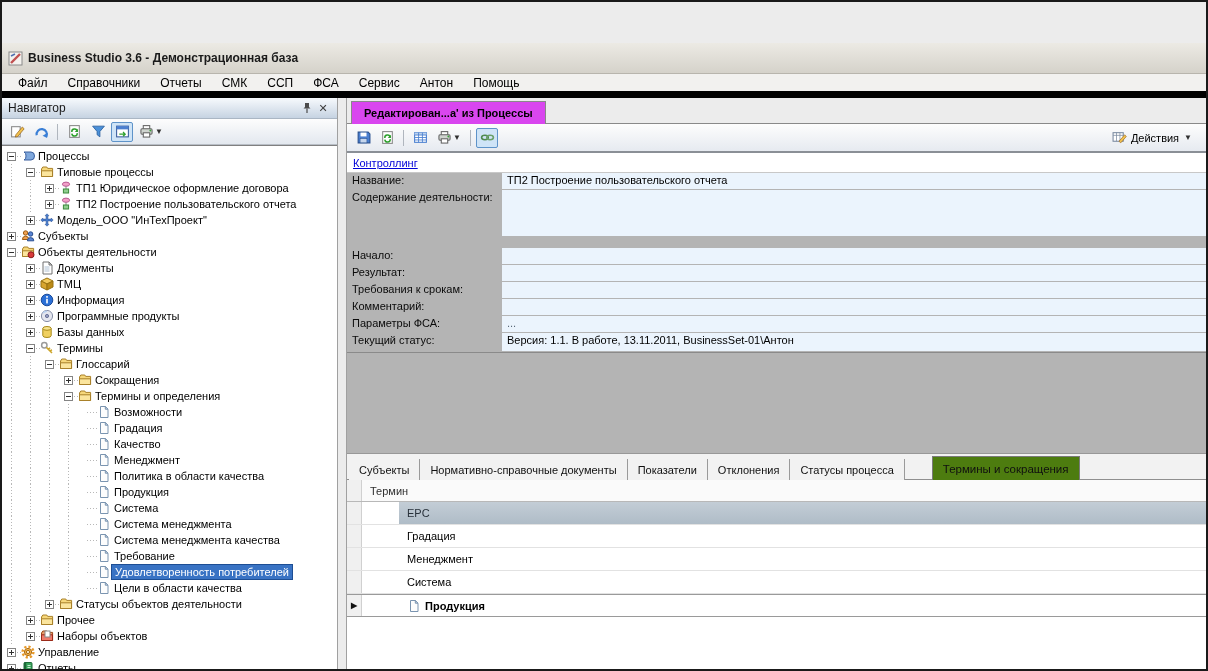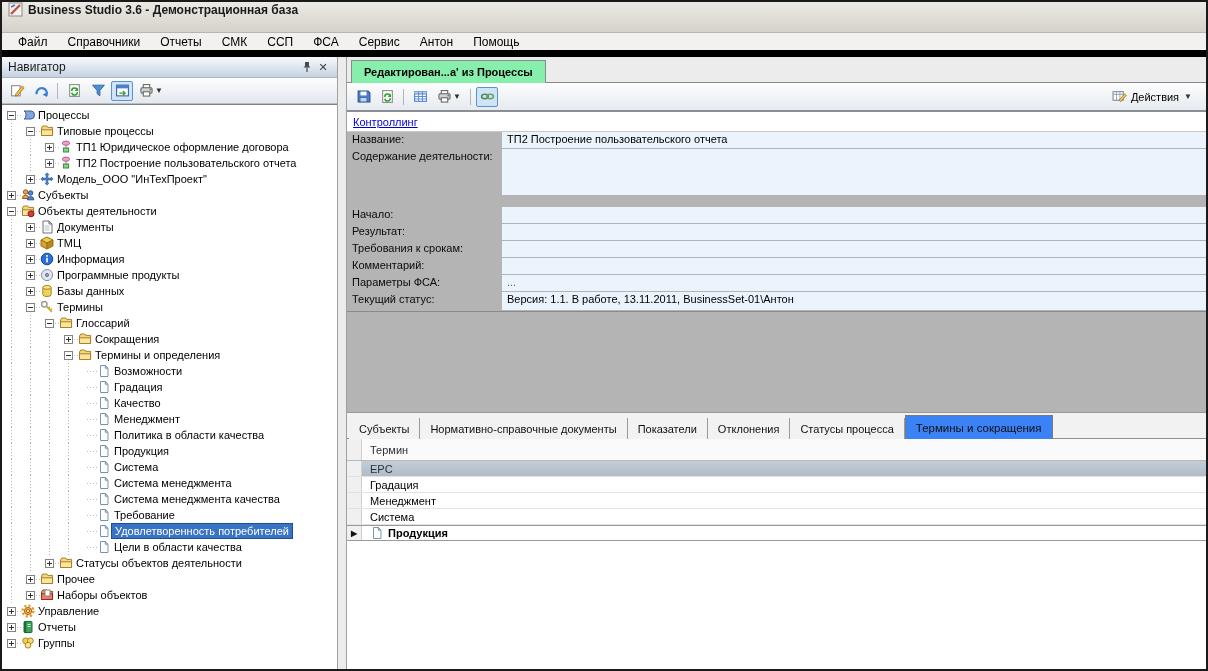--- a/index.html
+++ b/index.html
@@ -1,21 +1,21 @@
 <!DOCTYPE html>
 <html><head>
 <meta charset="utf-8">
 <style>
   * { margin:0; padding:0; box-sizing:border-box; }
   html,body { width:1208px; height:671px; }
   body { font-family:"Liberation Sans", sans-serif; font-size:11px; color:#000; background:#ececec; }
   #window { width:1208px; height:671px; border:2px solid #1a1a1a; background:#ececec; display:flex; flex-direction:column; overflow:hidden; }
 
   
-  .titlebar { height:20px; background:linear-gradient(#eceae4,#d5d2ca); display:flex; align-items:flex-end; padding:15px 6px; gap:5px; border-bottom:1px solid #b8b5ad; flex:0 0 auto; }
+  .titlebar { height:20px; background:linear-gradient(#eceae4,#d5d2ca); display:flex; align-items:center; padding:15px 6px; gap:5px; border-bottom:1px solid #b8b5ad; flex:0 0 auto;margin-top:41px; }
   .titlebar .t { font-size:12px; font-weight:bold; color:#1a1a1a; }
   .appicon { width:15px; height:15px; display:inline-block; }
 
   
   .menubar { height:24px; background:#f2f1ef; display:flex; align-items:stretch; padding-left:6px; border-bottom:7px solid #000000; flex:0 0 auto; }
   .menubar .mi { display:flex; align-items:center; padding:0 10px; font-size:12px; cursor:default; }
 
   .content { flex:1 1 auto; display:flex; min-height:0; }
 
   
@@ -36,21 +36,21 @@
   .expcell .hline { position:absolute; left:9px; right:0; top:8px; height:1px; background-image:repeating-linear-gradient(to right,#b8b8b8 0 1px,transparent 1px 3px); }
   .expbox { width:9px; height:9px; background:#fff; border:1px solid #848484; position:relative; z-index:1; }
   .expbox::before { content:""; position:absolute; left:1px; right:1px; top:3px; height:1px; background:#303030; }
   .expbox.plus::after { content:""; position:absolute; top:1px; bottom:1px; left:3px; width:1px; background:#303030; }
   .tlabel { padding:1px 3px; font-size:11px; }
   .tlabel.sel { background:#3973c4; border:1px solid #1d4e94; color:#fff; }
 
   
   .main { flex:1; display:flex; flex-direction:column; margin-left:8px; min-width:0; background:#fff; border-left:1px solid #a0a0a0; }
   .tabstrip { height:26px; background:#ececec; display:flex; align-items:flex-end; padding-left:4px; border-bottom:1px solid #898989; flex:0 0 auto; }
-  .toptab { height:23px; background:#86efac; border:1px solid #898989; border-bottom:none; display:flex; align-items:center; padding:0 12px; font-size:11px; font-weight:bold; position:relative; top:1px; }
+  .toptab { height:23px; background:#d946ef; border:1px solid #898989; border-bottom:none; display:flex; align-items:center; padding:0 12px; font-size:11px; font-weight:bold; position:relative; top:1px; }
   .mtools { height:29px; background:linear-gradient(#fdfdfd,#e6eaf0); display:flex; align-items:center; padding:0 5px; gap:2px; border-bottom:2px solid #8a8f96; flex:0 0 auto; }
   .spacer { flex:1; }
   .actions { display:flex; align-items:center; gap:4px; padding:2px 8px; border:1px solid transparent; border-radius:2px; font-size:11px; }
 
   .doc { flex:1; display:flex; flex-direction:column; min-height:0; background:#fff; }
   .linkrow { height:20px; display:flex; align-items:center; padding:0 6px; border-bottom:1px solid #c8c8c8; }
   .linkrow a { color:#0000d8; text-decoration:underline; font-size:11px; }
 
   .form { background:#b4b4b4; border-bottom:1px solid #8a8a8a; }
   .frow { display:flex; margin-bottom:1px; }
@@ -58,27 +58,27 @@
   .frow .val { flex:1; background:#ebf4fd; padding:1px 4px 0 5px; font-size:11px; }
   .frow.single { height:16px; }
   .frow.tall { height:46px; }
   .frow.last { height:18px; }
   .fgap { height:11px; }
 
   .grayfill { height:101px; background:#b4b4b4; border-bottom:1px solid #989898; }
 
   .btabs { height:26px; background:#f2f2f2; display:flex; align-items:flex-end; padding-left:2px; border-bottom:1px solid #8f8f8f; flex:0 0 auto; }
   .btab { height:21px; display:flex; align-items:center; padding:0 10px; font-size:11px; border-right:1px solid #9a9a9a; color:#101010; position:relative; top:1px; background:#f2f2f2; }
-  .btab.active { height:24px; background:#3b82f6; border:1px solid #7a7a7a; border-bottom:none; font-size:11.5px; top:1px; z-index:2; }
+  .btab.active { height:24px; background:#4d7c0f; border:1px solid #7a7a7a; border-bottom:none; font-size:11.5px; top:1px; z-index:2;margin-left:27px; }
 
   .grid { flex:1; display:flex; flex-direction:column; background:#fff; min-height:0; }
   .ghead { height:22px; display:flex; border-bottom:1px solid #b8b8b8; background:#fafafa; }
   .gut { width:15px; flex:0 0 15px; background:#f0f0f0; border-right:1px solid #d0d0d0; display:flex; align-items:center; justify-content:center; font-size:8px; color:#101010; }
   .ghead .hcell { flex:1; display:flex; align-items:center; padding-left:8px; color:#303030; }
-  .grow { height:16px; display:flex; border-bottom:1px solid #e2e2e2; }
+  .grow { height:23px; display:flex; border-bottom:1px solid #e2e2e2;gap:37px; }
   .grow .cell { flex:1; display:flex; align-items:center; padding-left:8px; gap:4px; }
   .grow.selected .cell { background:linear-gradient(#c3cdd6,#afbcc7); color:#28313a; }
   .grow.marker { border-top:1px solid #9a9a9a; border-bottom:1px solid #9a9a9a; font-weight:bold; }
   svg { display:block; }
 </style>
 </head>
 <body>
 
 <div id="window">
   <div class="titlebar">

